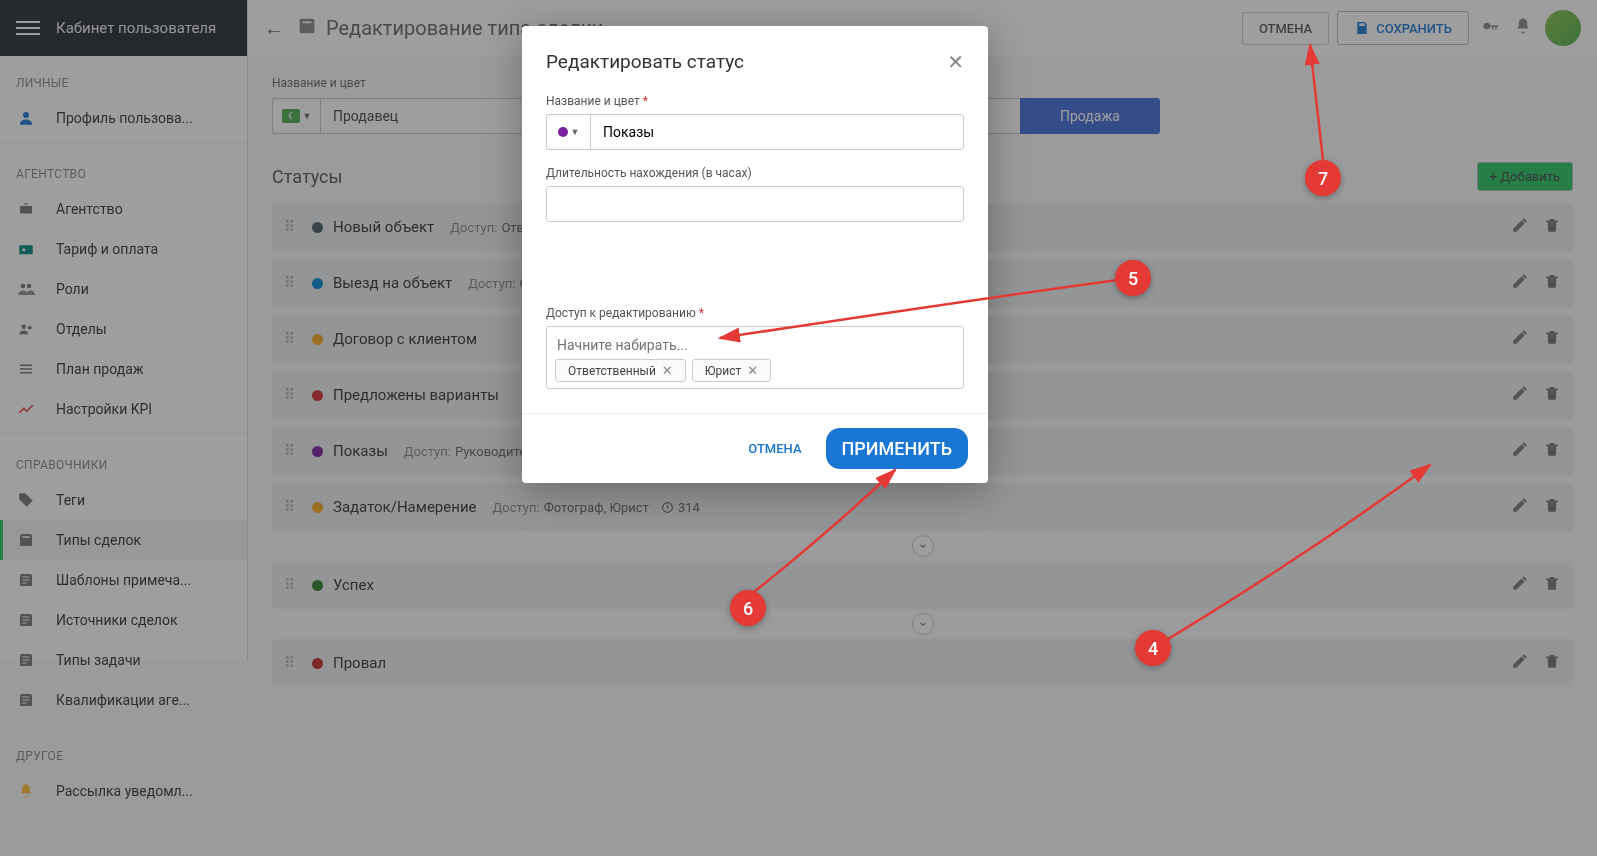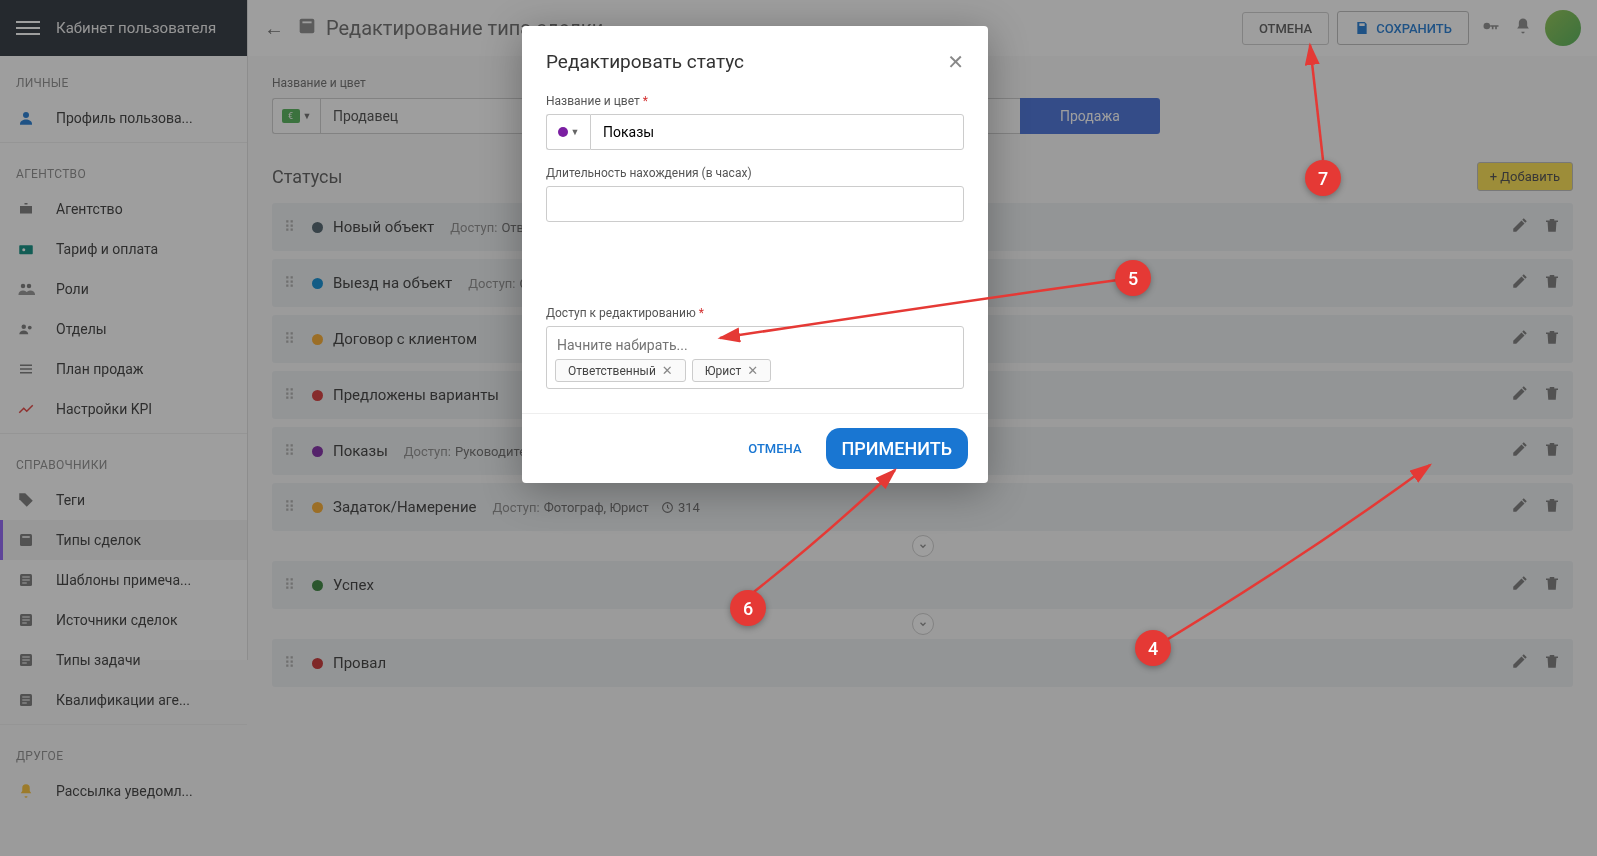--- a/index.html
+++ b/index.html
@@ -6,21 +6,21 @@
 body { background: #fafafa; overflow: hidden; width: 1597px; height: 856px; position: relative; }
 
 
 .sidebar { position: absolute; left: 0; top: 0; width: 248px; height: 660px; background: #fff; border-right: 1px solid #e0e0e0; z-index: 1; }
 .sidebar-header { height: 56px; background: #232a34; display: flex; align-items: center; padding: 0 16px; color: #fff; }
 .hamburger { width: 24px; height: 24px; display: flex; flex-direction: column; justify-content: center; gap: 4px; margin-right: 16px; cursor: pointer; }
 .hamburger span { display: block; height: 2px; background: #fff; }
 .sidebar-title { font-size: 15px; color: #eee; }
 .sidebar-section { padding: 20px 16px 8px; font-size: 12px; color: #888; text-transform: uppercase; letter-spacing: 0.3px; }
 .sidebar-item { display: flex; align-items: center; padding: 10px 16px; font-size: 14px; color: #333; cursor: pointer; gap: 20px; }
-.sidebar-item.active { border-left: 3px solid #8b5cf6; padding-left: 13px; background: #f5f5f5; }
+.sidebar-item.active { border-left: 3px solid #22c55e; padding-left: 13px; background: #f5f5f5; }
 .sidebar-icon { width: 20px; height: 20px; display: inline-flex; align-items: center; justify-content: center; color: #757575; }
 .sidebar-divider { height: 1px; background: #eee; margin: 4px 0; }
 
 
 .topbar { position: absolute; left: 248px; top: 0; right: 0; height: 56px; background: #fff; display: flex; align-items: center; padding: 0 16px; z-index: 1; }
 .back-arrow { color: #666; margin-right: 12px; cursor: pointer; font-size: 20px; }
 .topbar-icon { color: #888; margin-right: 8px; }
 .topbar-title { font-size: 20px; color: #666; flex: 1; }
 .btn { padding: 8px 16px; font-size: 13px; font-weight: 500; border: 1px solid #ccc; background: #fff; border-radius: 3px; cursor: pointer; margin-left: 8px; color: #555; text-transform: uppercase; display: inline-flex; align-items: center; gap: 6px; }
 .btn-primary-outline { color: #1976d2; border-color: #bbb; }
@@ -32,21 +32,21 @@
 .content { position: absolute; left: 248px; top: 56px; right: 0; bottom: 0; padding: 20px 24px; }
 .field-label { font-size: 12px; color: #666; margin-bottom: 8px; }
 .name-row { display: flex; gap: 0; margin-bottom: 28px; }
 .chip-select { width: 48px; height: 36px; border: 1px solid #ccc; border-right: 0; border-radius: 3px 0 0 3px; display: flex; align-items: center; justify-content: center; gap: 3px; background: #fff; }
 .chip-badge { width: 18px; height: 14px; background: #4caf50; border-radius: 2px; display: flex; align-items: center; justify-content: center; color: #fff; font-size: 9px; }
 .name-input { flex: 1; max-width: 700px; height: 36px; border: 1px solid #ccc; border-right: 0; padding: 0 12px; font-size: 14px; color: #444; background: #fff; }
 .deal-chip { padding: 0 40px; height: 36px; background: #3f6ad8; color: #fff; font-size: 14px; display: flex; align-items: center; border-radius: 0 3px 3px 0; }
 
 .status-header { display: flex; align-items: center; justify-content: space-between; margin-bottom: 12px; }
 .status-title { font-size: 18px; color: #555; font-weight: 400; }
-.add-btn { padding: 6px 12px; border: 1px solid #bbb; background: #fde047; border-radius: 3px; font-size: 13px; cursor: pointer; color: #444; }
+.add-btn { padding: 6px 12px; border: 1px solid #bbb; background: #22c55e; border-radius: 3px; font-size: 13px; cursor: pointer; color: #444; }
 
 .status-row { display: flex; align-items: center; height: 48px; background: #eceff1; border-radius: 3px; padding: 0 12px; margin-bottom: 8px; position: relative; }
 .drag-handle { width: 16px; color: #aaa; margin-right: 12px; cursor: grab; font-size: 15px; letter-spacing: -2px; display: flex; flex-direction: column; line-height: 4px; }
 .status-dot { width: 11px; height: 11px; border-radius: 50%; margin-right: 10px; }
 .status-name { font-size: 15px; color: #333; margin-right: 16px; }
 .access-label { font-size: 13px; color: #888; margin-right: 4px; }
 .access-value { font-size: 13px; color: #666; }
 .clock-chip { display: inline-flex; align-items: center; gap: 4px; margin-left: 12px; color: #666; font-size: 13px; }
 .row-actions { position: absolute; right: 12px; display: flex; gap: 14px; color: #757575; }
 .row-actions span { cursor: pointer; }

